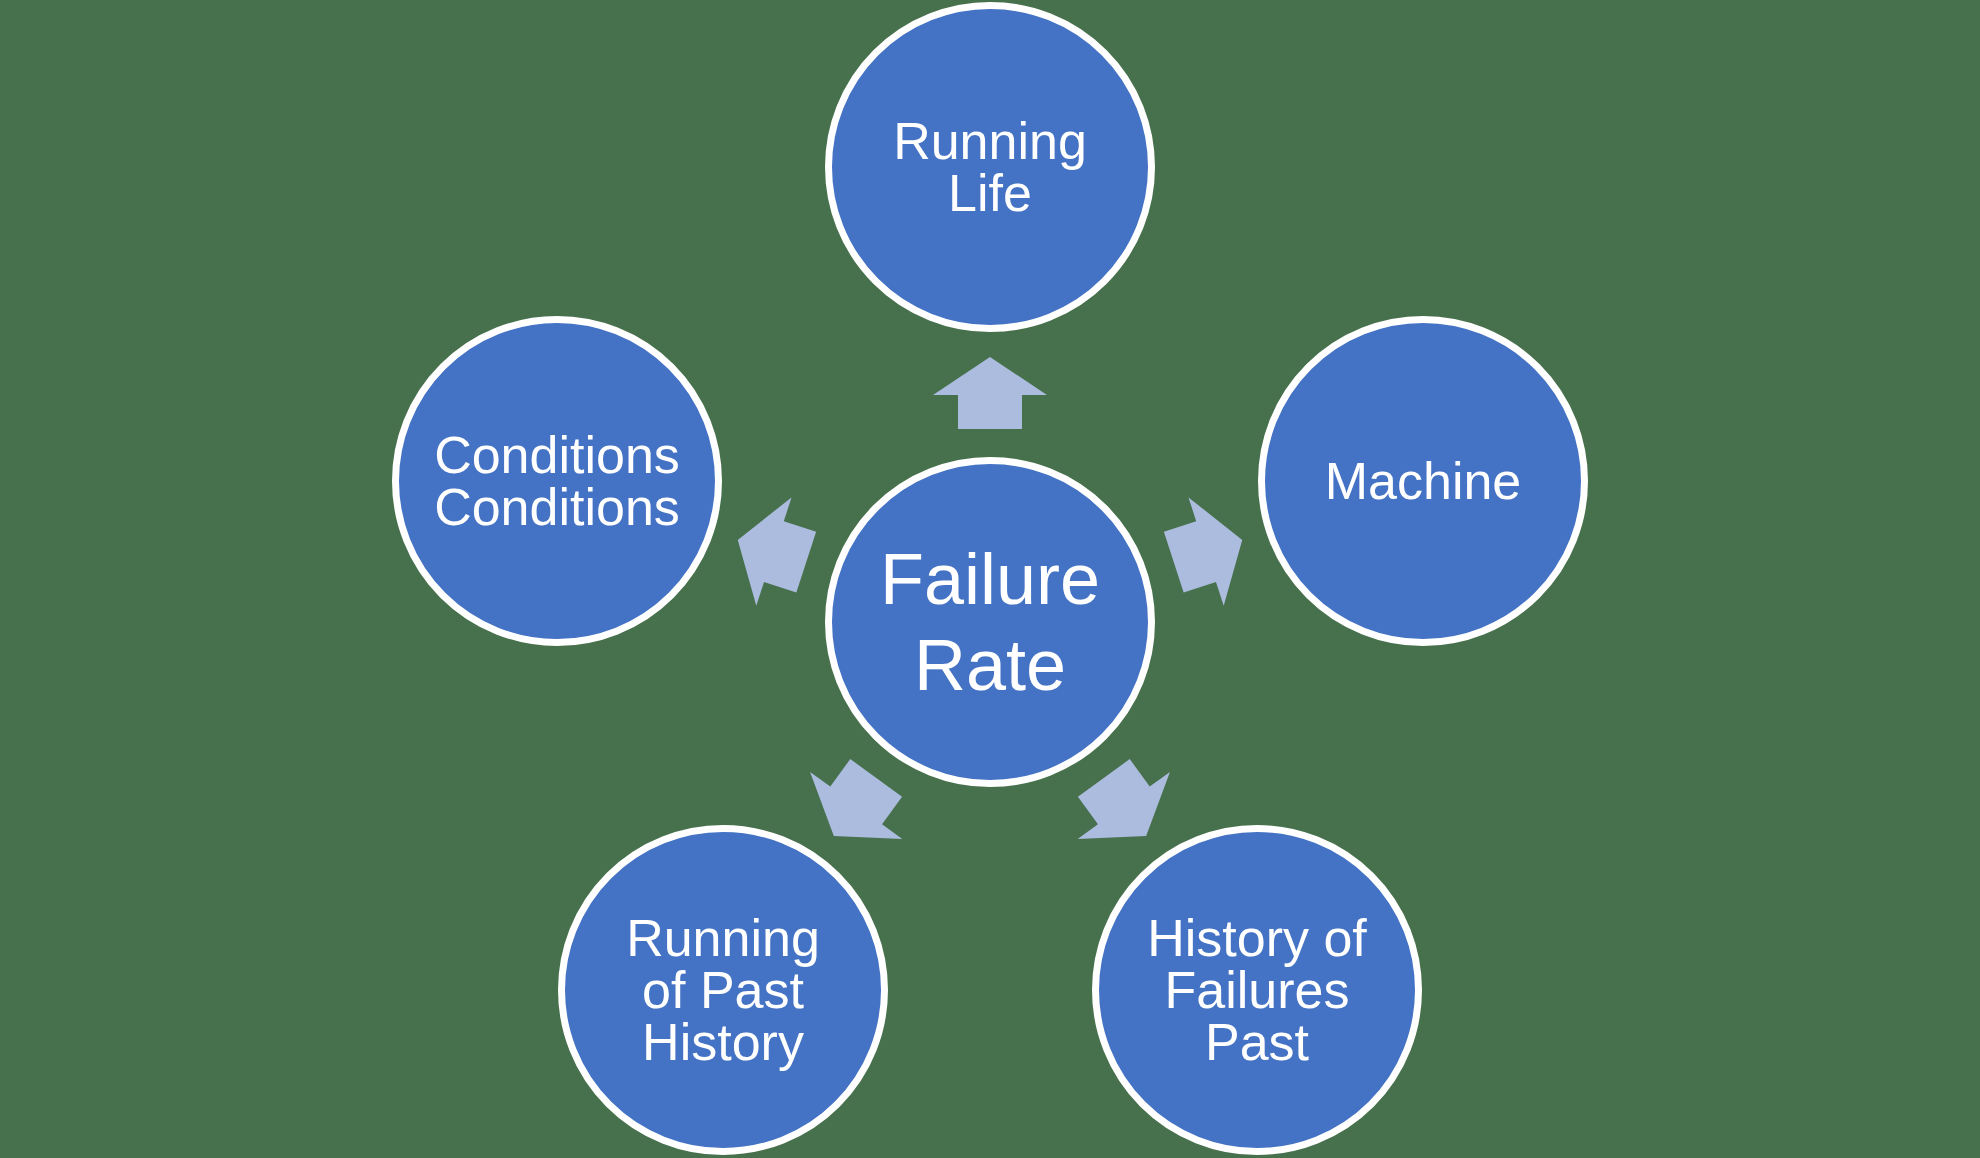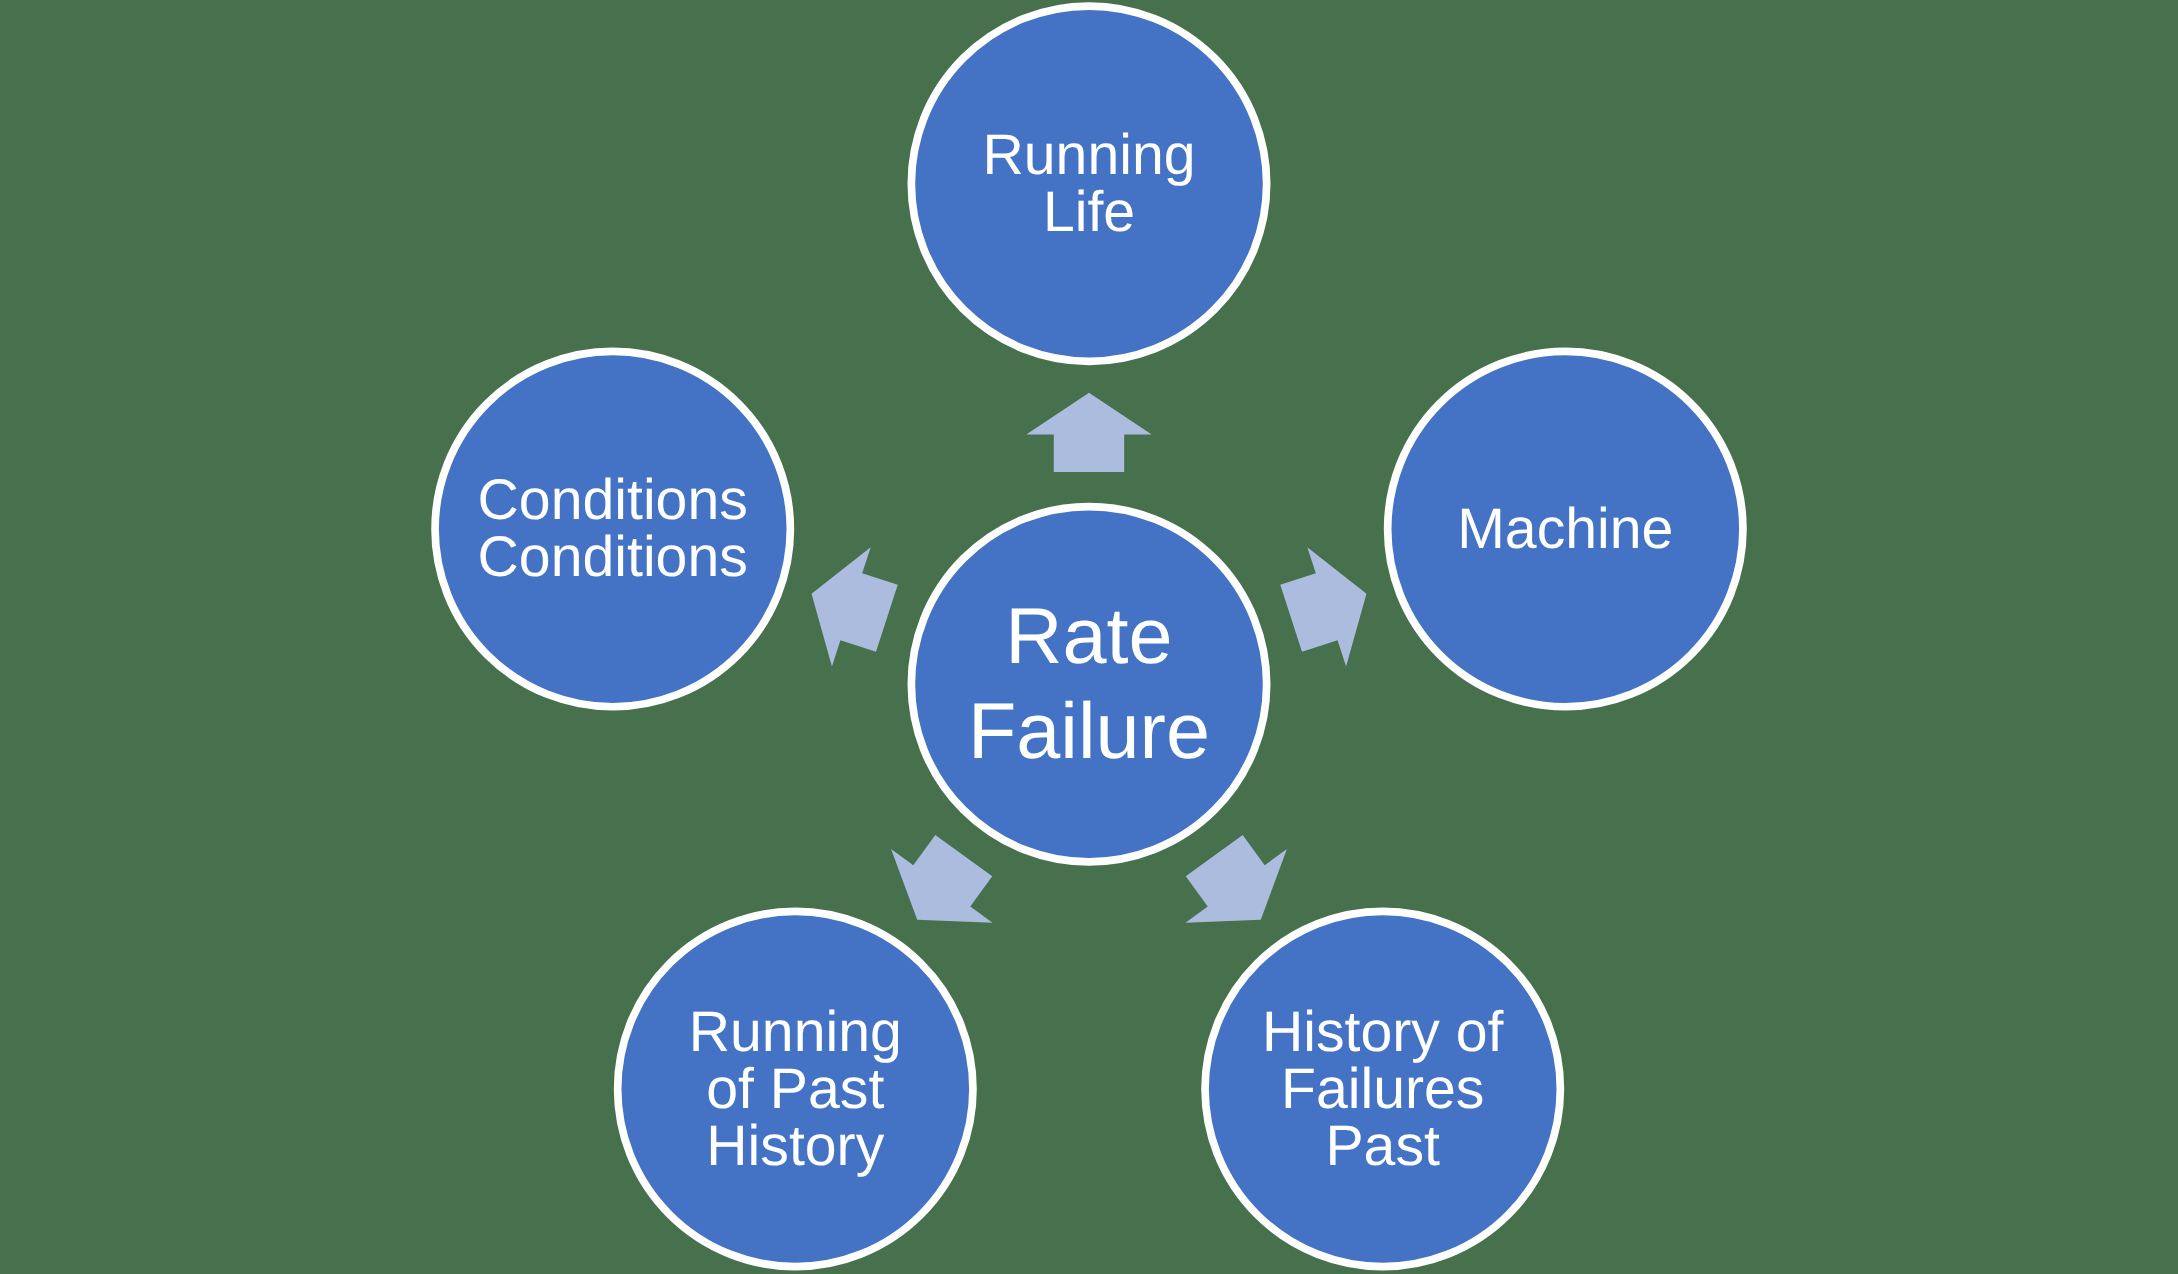--- a/index.html
+++ b/index.html
@@ -92,22 +92,22 @@
   </div>
 
   <div class="node node-right">
     <div class="label">
         <span class="line">Machine</span>
       </div>
   </div>
 
   <div class="node center-node">
     <div class="label">
+        <span class="line">Failure</span>
         <span class="line">Rate</span>
-        <span class="line">Failure</span>
       </div>
   </div>
 
   <div class="node node-bottom-left">
     <div class="label">
         <span class="line">Running</span>
         <span class="line">of Past</span>
         <span class="line">History</span>
       </div>
   </div>

